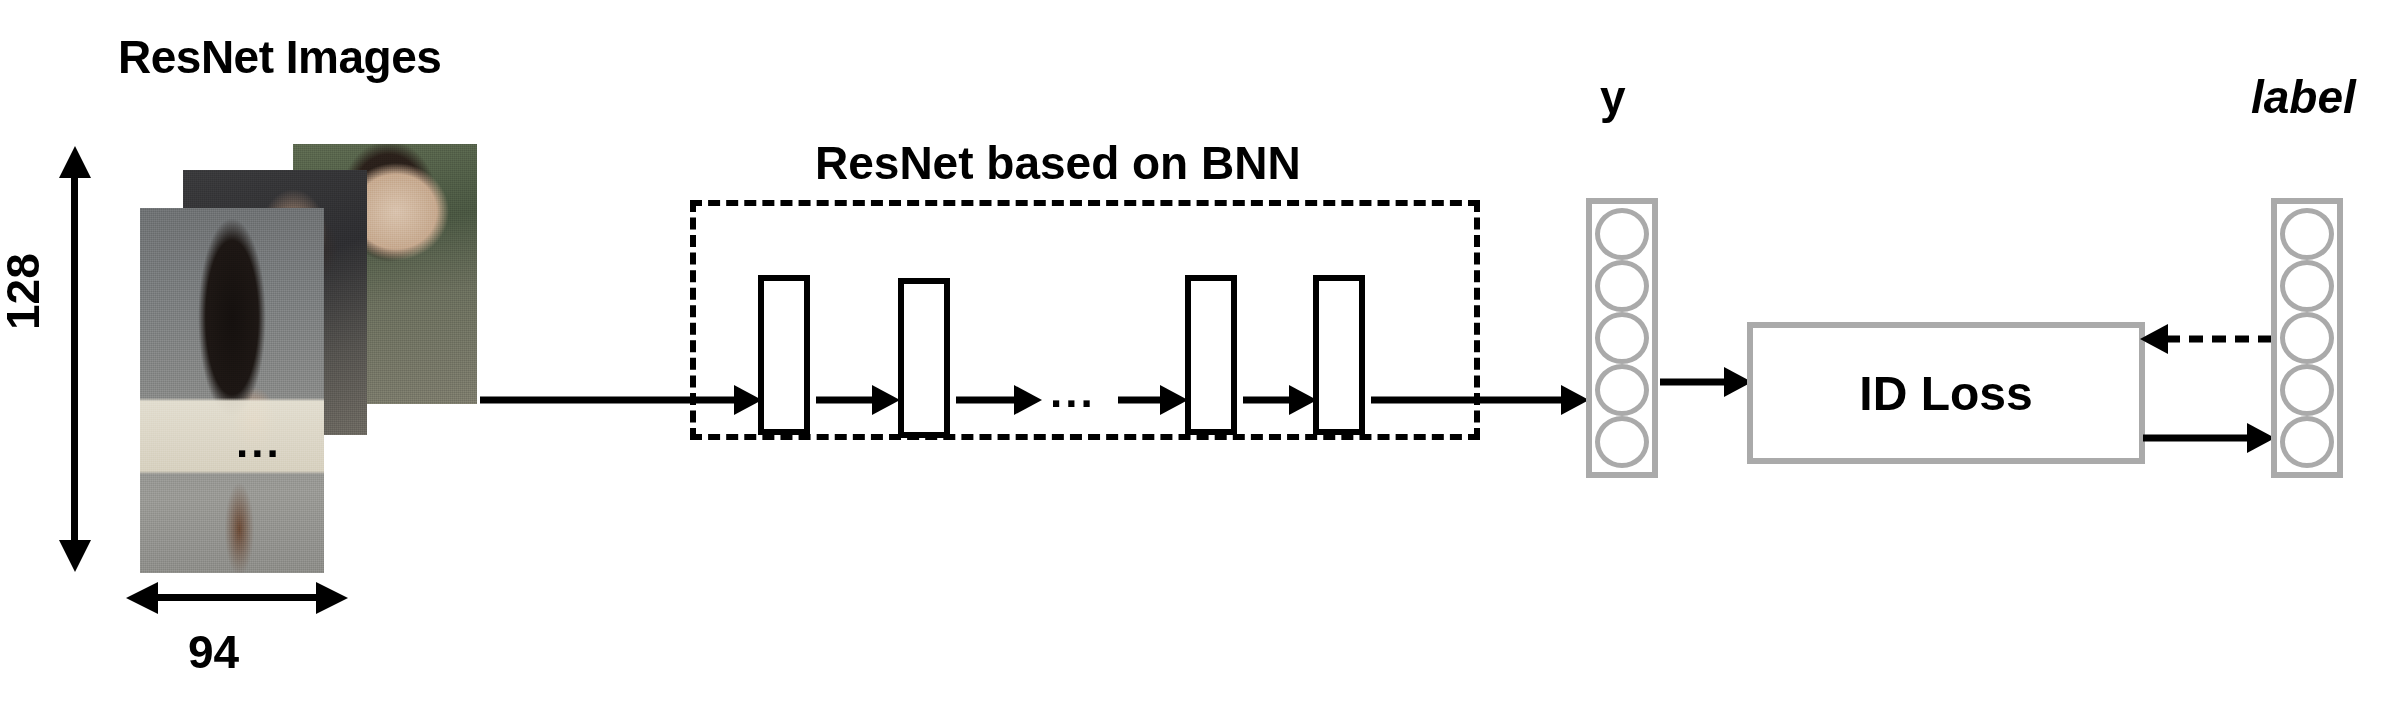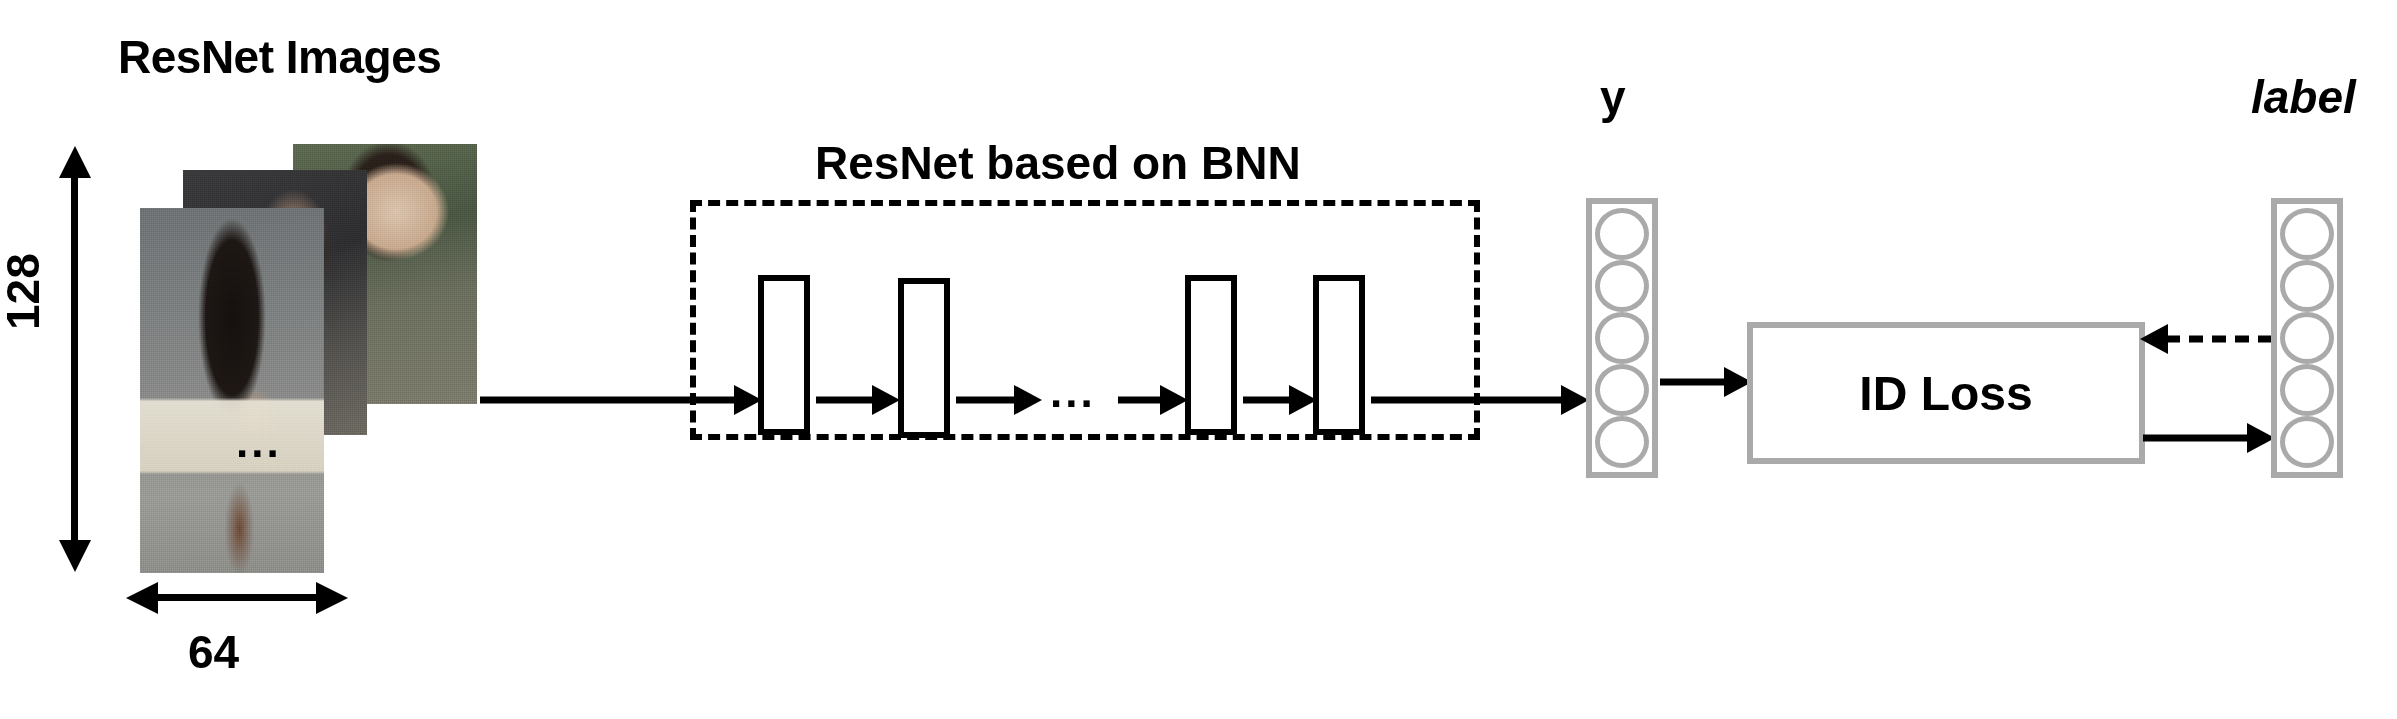--- a/index.html
+++ b/index.html
@@ -128,21 +128,21 @@
   <div class="lbl" id="photo-ellipsis">...</div>
 
   <div class="vline" id="dim-v-shaft"></div>
   <div id="dim-v-head-t"></div>
   <div id="dim-v-head-b"></div>
   <div class="lbl" id="dim-v-text">128</div>
 
   <div id="dim-h-shaft"></div>
   <div id="dim-h-head-l"></div>
   <div id="dim-h-head-r"></div>
-  <div class="lbl" id="dim-h-text">64</div>
+  <div class="lbl" id="dim-h-text">94</div>
 
   <div class="arrow" style="left:480px;top:385px;width:282px;height:30px;">
     <div class="shaft" style="width:256px;"></div>
     <div class="head" style="left:254px;"></div>
   </div>
 
   <div class="lbl" id="bnn-title">ResNet based on BNN</div>
   <div id="bnn-box"></div>
 
   <div class="layer" id="layer-1"></div>

